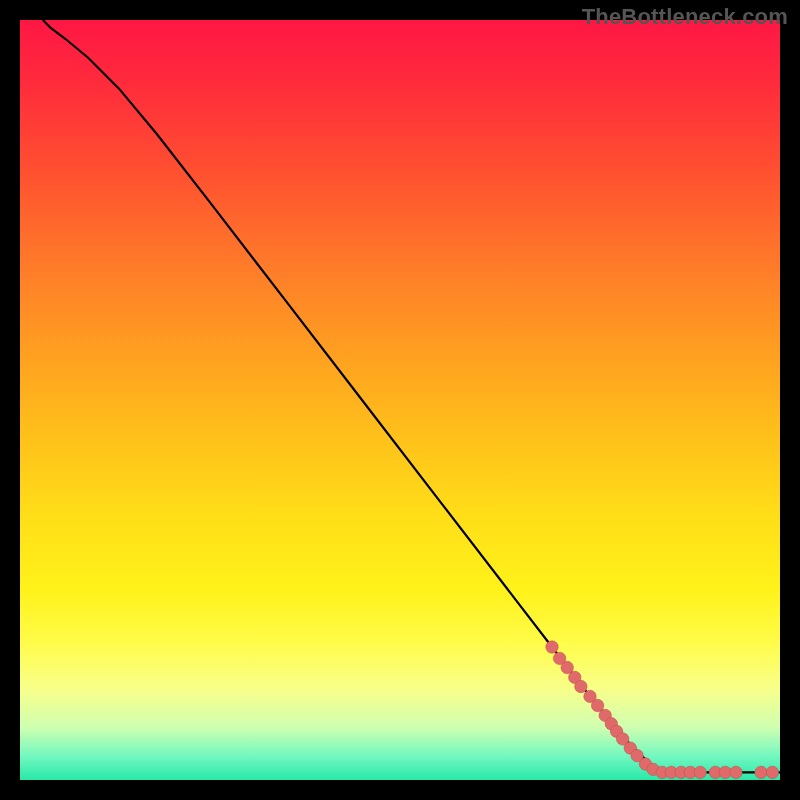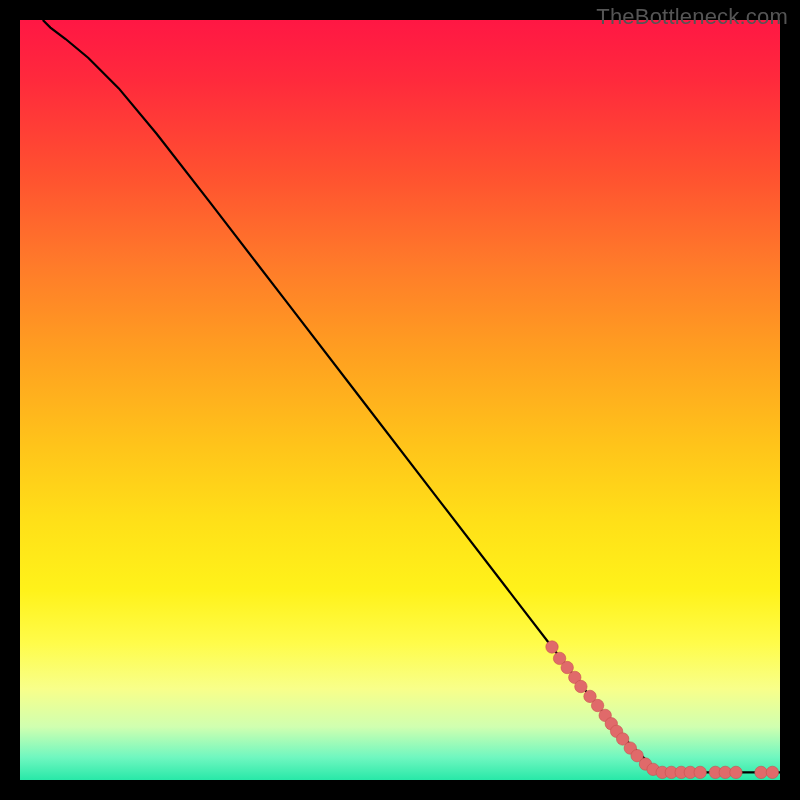--- a/index.html
+++ b/index.html
@@ -10,21 +10,21 @@
     position: relative;
     font-family: Arial, Helvetica, sans-serif;
     overflow: hidden;
   }
   .watermark {
     position: absolute;
     top: 4px;
     right: 12px;
     color: #555;
     font-size: 22px;
-    font-weight: 400;
+    font-weight: 700;
     z-index: 30;
     letter-spacing: 0.2px;
   }
   .plot-area {
     position: absolute;
     left: 20px;
     top: 20px;
     width: 760px;
     height: 760px;
   }

